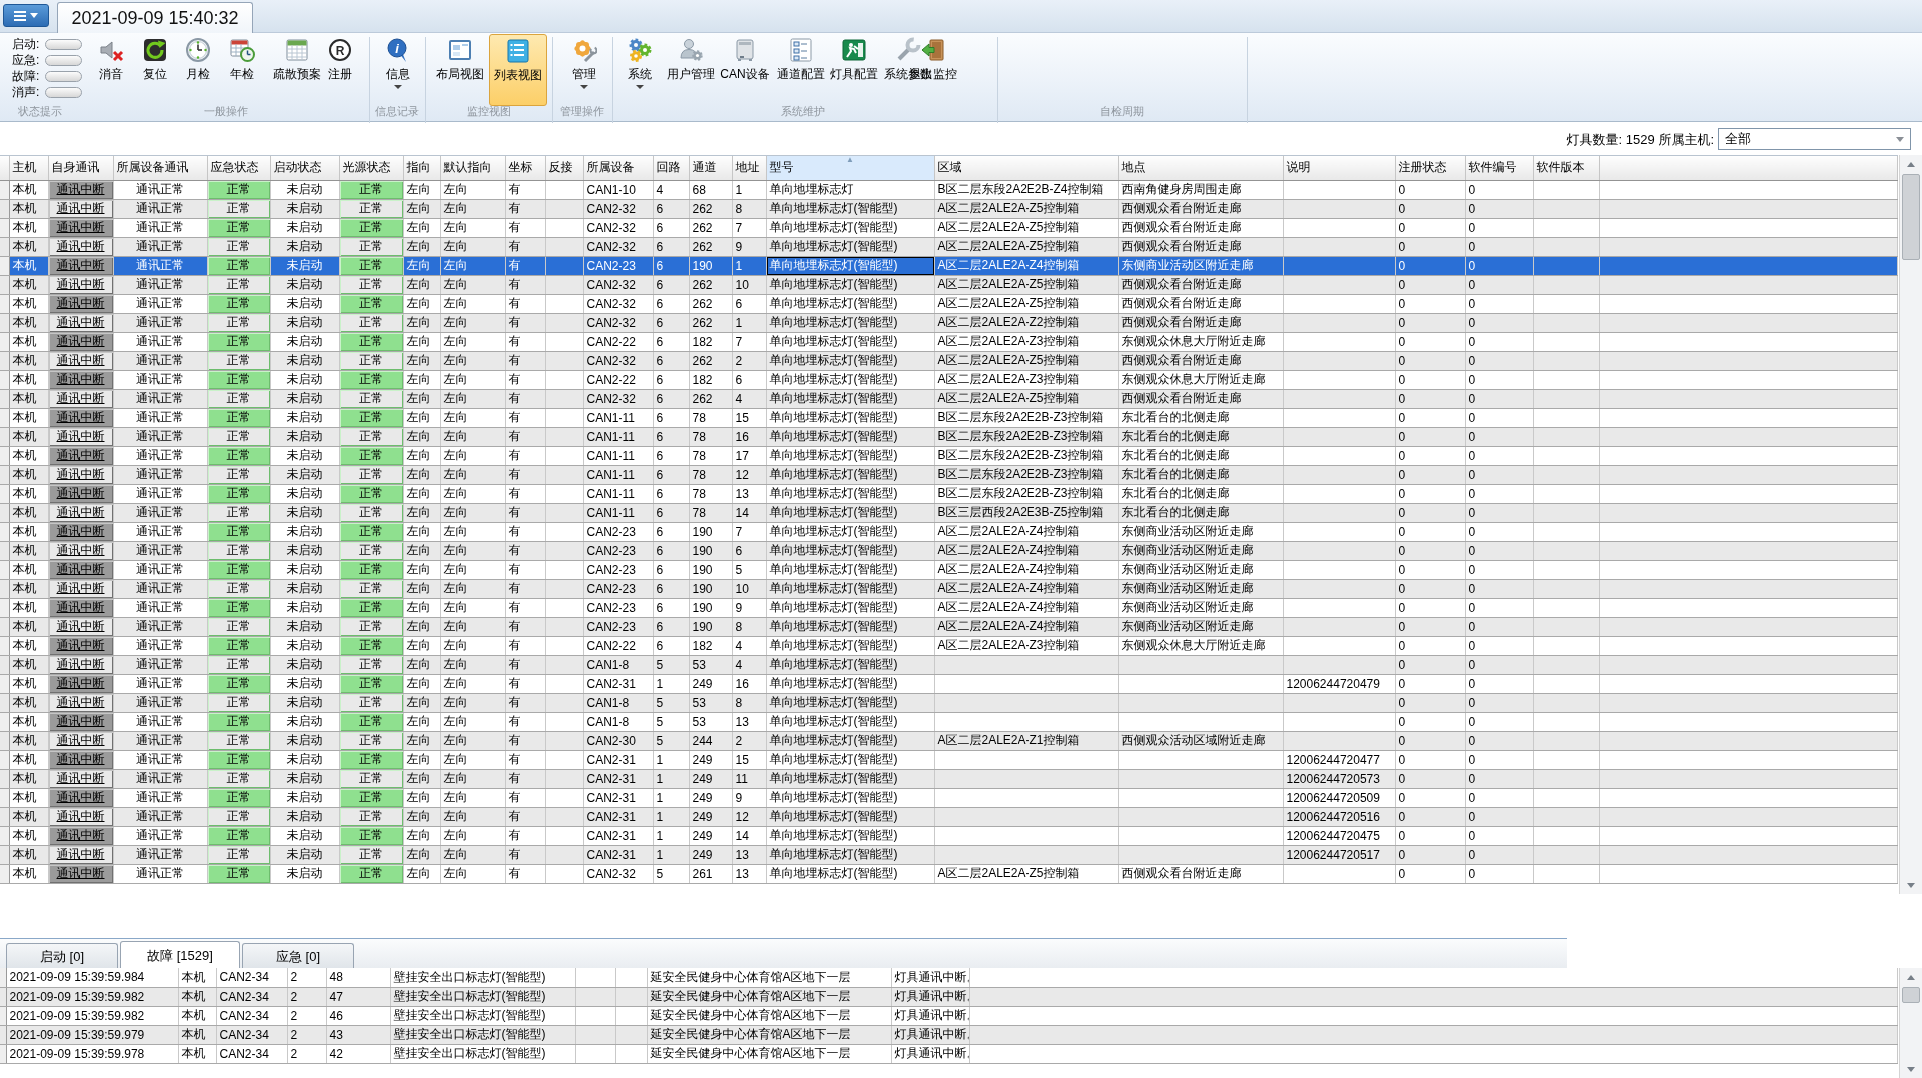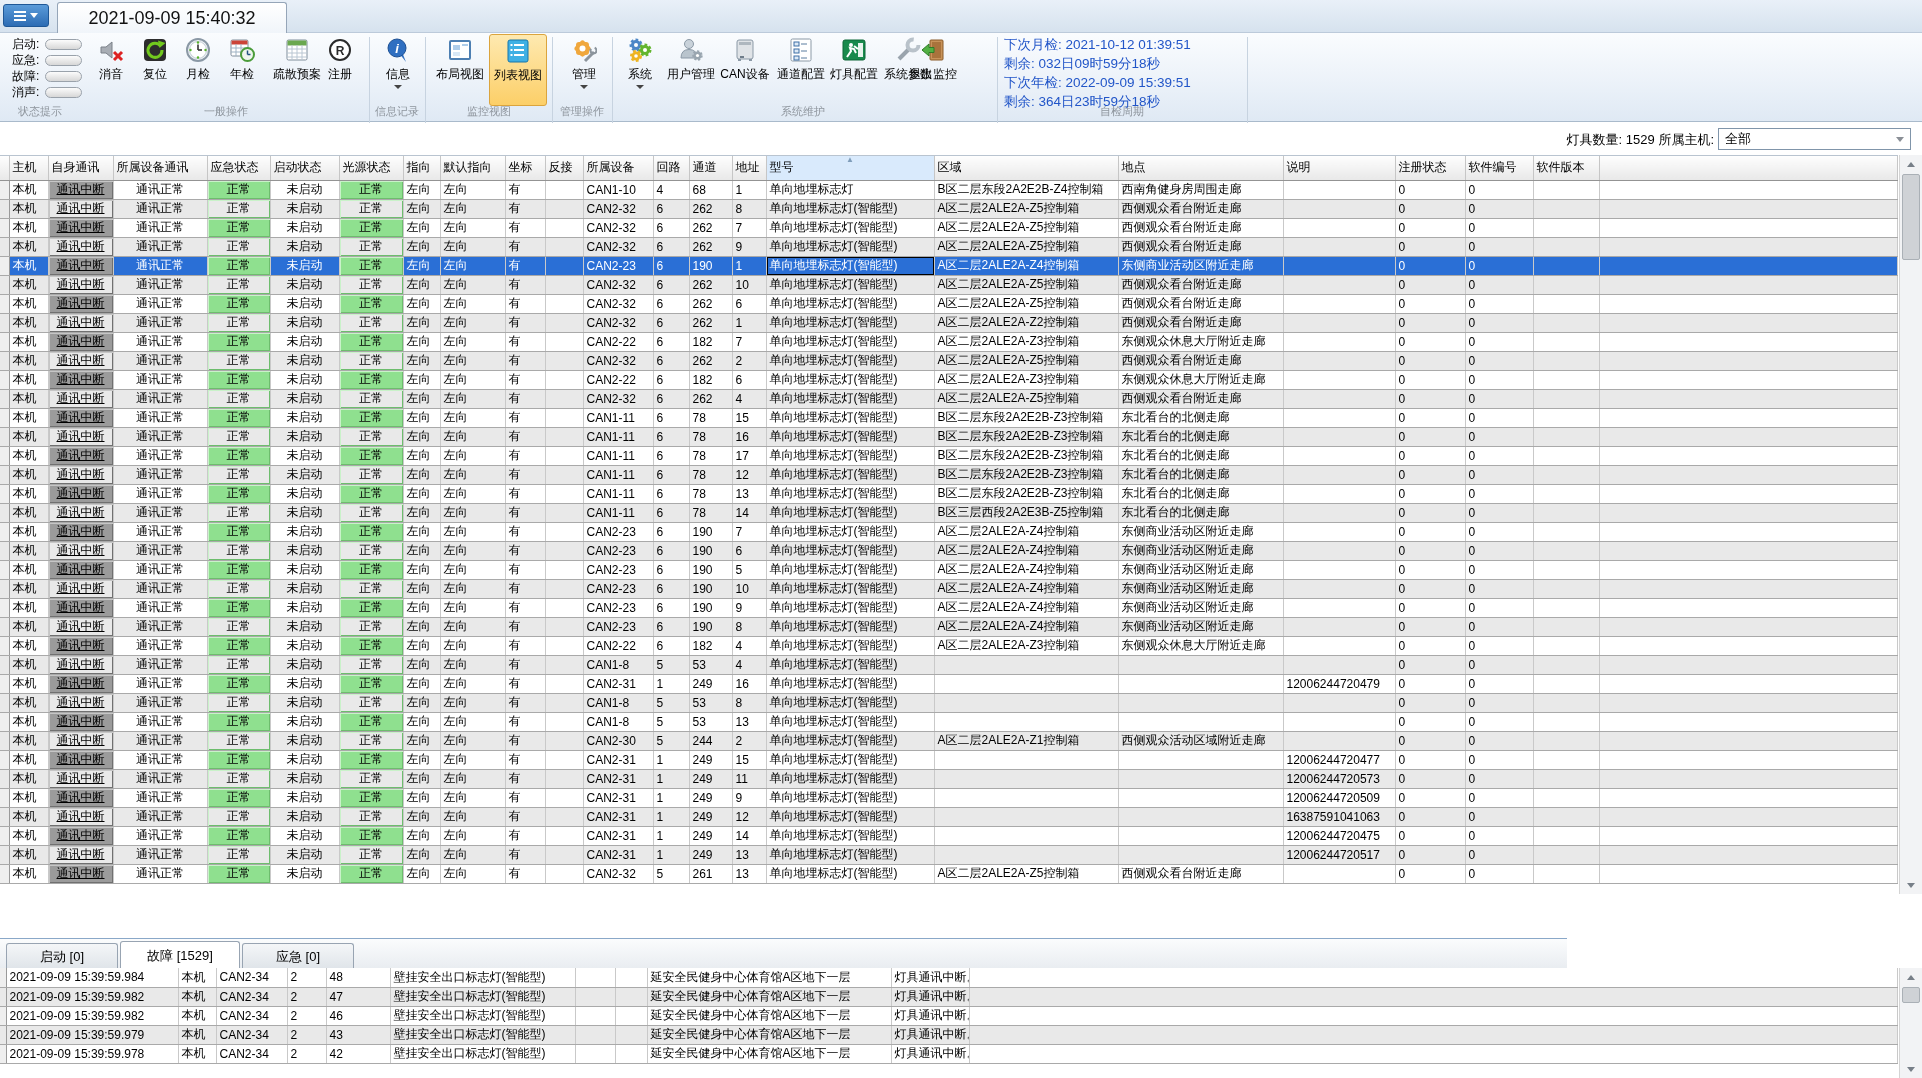--- a/index.html
+++ b/index.html
@@ -10,21 +10,21 @@
   }
   
   .titlebar { position:absolute; left:0; top:0; width:1922px; height:33px;
     background:linear-gradient(180deg,#e9f0f8,#d6e2ee); border-bottom:1px solid #bccadA; }
   .app-button { position:absolute; left:3px; top:4px; width:46px; height:23px; border-radius:3px;
     background:linear-gradient(180deg,#5b9bd9,#2d6cb4); border:1px solid #1f5796;
     display:flex; align-items:center; justify-content:center; gap:4px; cursor:default; }
   .app-button .bars { display:flex; flex-direction:column; gap:2px; }
   .app-button .bars i { display:block; width:12px; height:2px; background:#fff; }
   .app-button .caret { width:0; height:0; border-left:4px solid transparent; border-right:4px solid transparent; border-top:5px solid #fff; }
-  .time-tab { position:absolute; left:57px; top:2px; width:230px; height:31px;
+  .time-tab { position:absolute; left:57px; top:2px; width:196px; height:31px;
     background:linear-gradient(180deg,#ffffff,#f0f5fa); border:1px solid #95a5b8; border-bottom:none;
     border-radius:3px 3px 0 0; display:flex; align-items:center; justify-content:center;
     font-size:18px; color:#111; }
   
   .ribbon { position:absolute; left:0; top:33px; width:1922px; height:89px;
     background:linear-gradient(180deg,#fafcfe,#ecf2f9 55%,#dfe9f4); border-bottom:1px solid #a9bacb; }
   .rsep { position:absolute; top:4px; height:104px; width:1px; background:#c7d3e0; }
   .rgroup-label { position:absolute; bottom:2px; transform:translateX(-50%); color:#8e959d; font-size:11px; white-space:nowrap; }
   .status-panel { position:absolute; left:8px; top:0; width:78px; height:89px; }
   .status-row { position:absolute; left:4px; height:14px; display:flex; align-items:center; }
@@ -259,26 +259,20 @@
     </div>
   <div id="groupLabels">
       <div class="rgroup-label" style="left: 40px;">状态提示</div>
       <div class="rgroup-label" style="left: 226px;">一般操作</div>
       <div class="rgroup-label" style="left: 397px;">信息记录</div>
       <div class="rgroup-label" style="left: 489px;">监控视图</div>
       <div class="rgroup-label" style="left: 582px;">管理操作</div>
       <div class="rgroup-label" style="left: 803px;">系统维护</div>
       <div class="rgroup-label" style="left: 1122px;">自检周期</div>
     </div>
-  <div class="selfcheck">
-    <div>下次月检: 2021-10-12 01:39:51</div>
-    <div>剩余: 032日09时59分18秒</div>
-    <div>下次年检: 2022-09-09 15:39:51</div>
-    <div>剩余: 364日23时59分18秒</div>
-  </div>
 </div>
 
 <div class="filter-bar">
   <div class="lamp-label">
     <span>灯具数量:</span>
     <span>1529</span>
     <span>所属主机:</span>
   </div>
   <div class="host-select">
     <span>全部</span>
@@ -1176,21 +1170,21 @@
           <td class="">左向</td>
           <td class="">有</td>
           <td class=""></td>
           <td class="">CAN2-31</td>
           <td class="">1</td>
           <td class="">249</td>
           <td class="">12</td>
           <td class="">单向地埋标志灯(智能型)</td>
           <td class=""></td>
           <td class=""></td>
-          <td class="">16387591041063</td>
+          <td class="">12006244720516</td>
           <td class="">0</td>
           <td class="">0</td>
           <td class=""></td>
           <td></td>
         </tr>
         <tr class="">
           <td class="rowhead"></td>
           <td class="">本机</td>
           <td class="chip-off">通讯中断</td>
           <td class="ctr">通讯正常</td>

